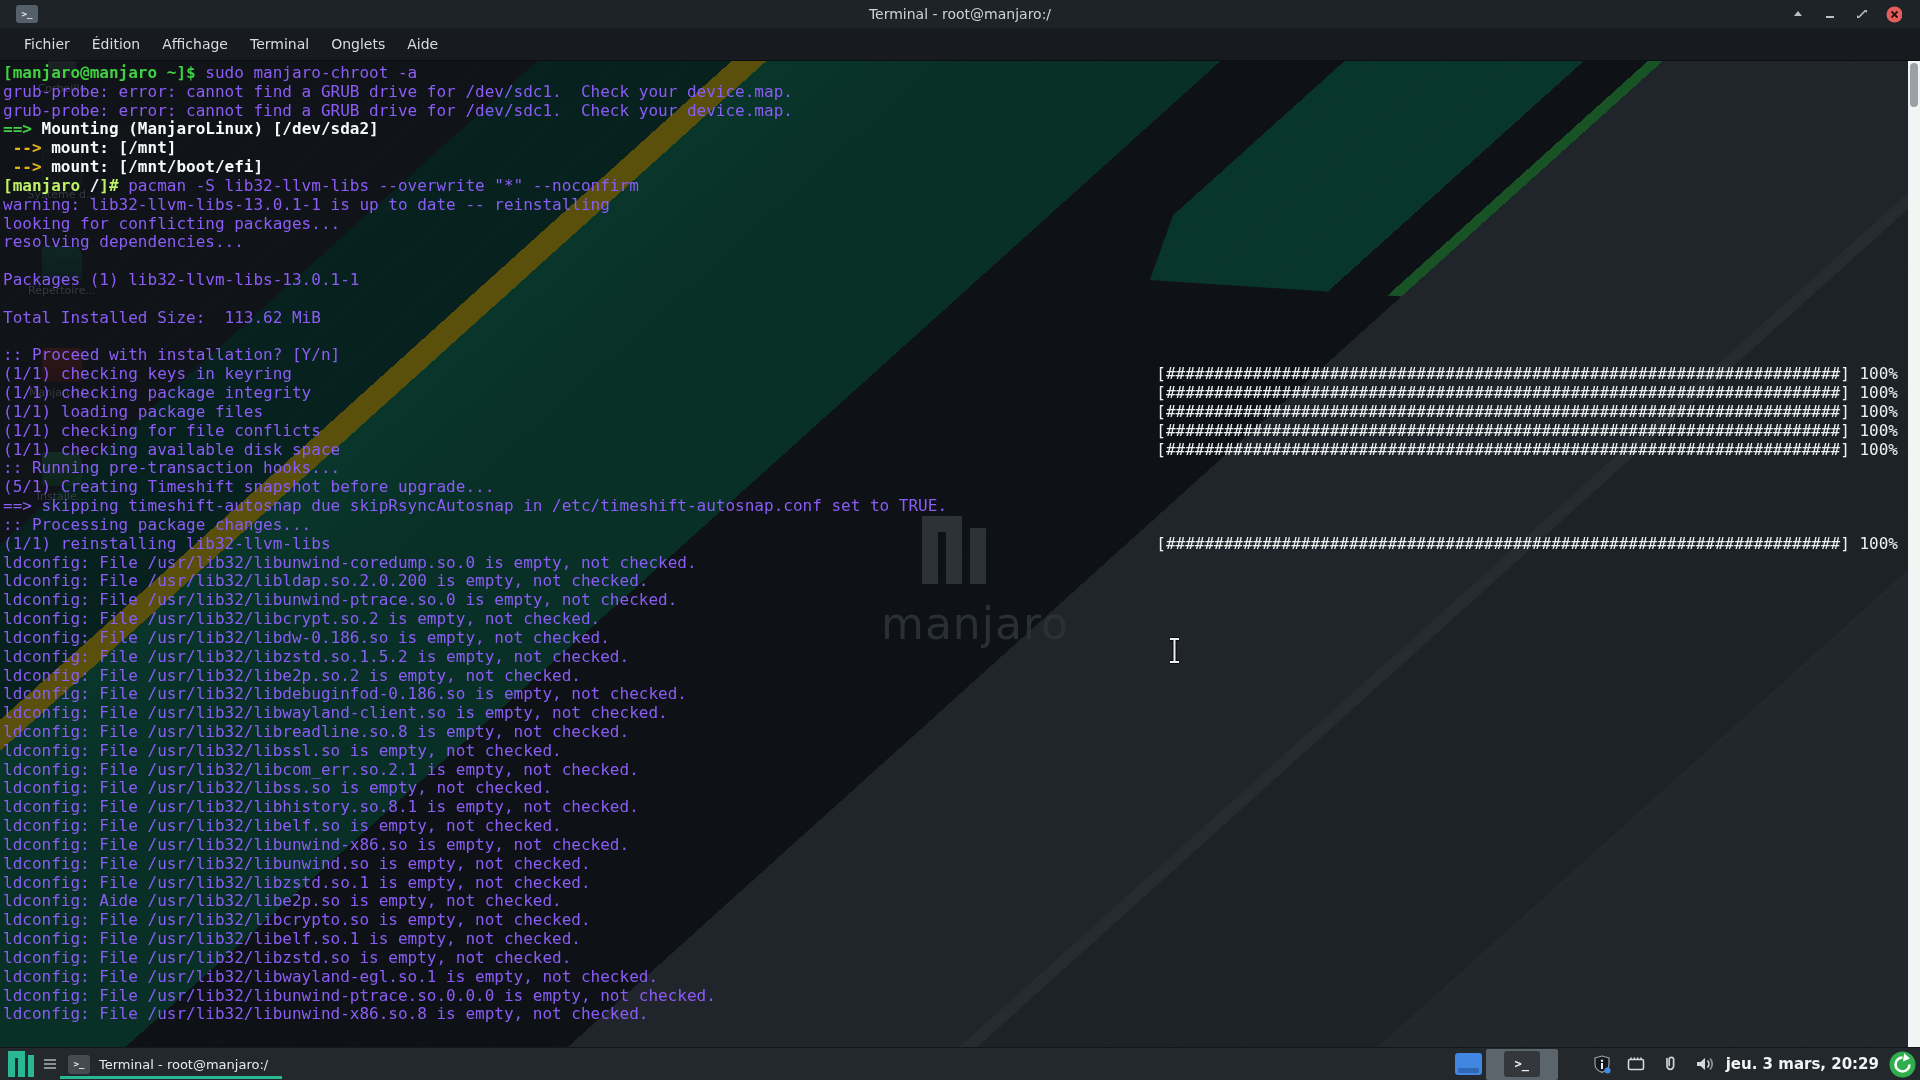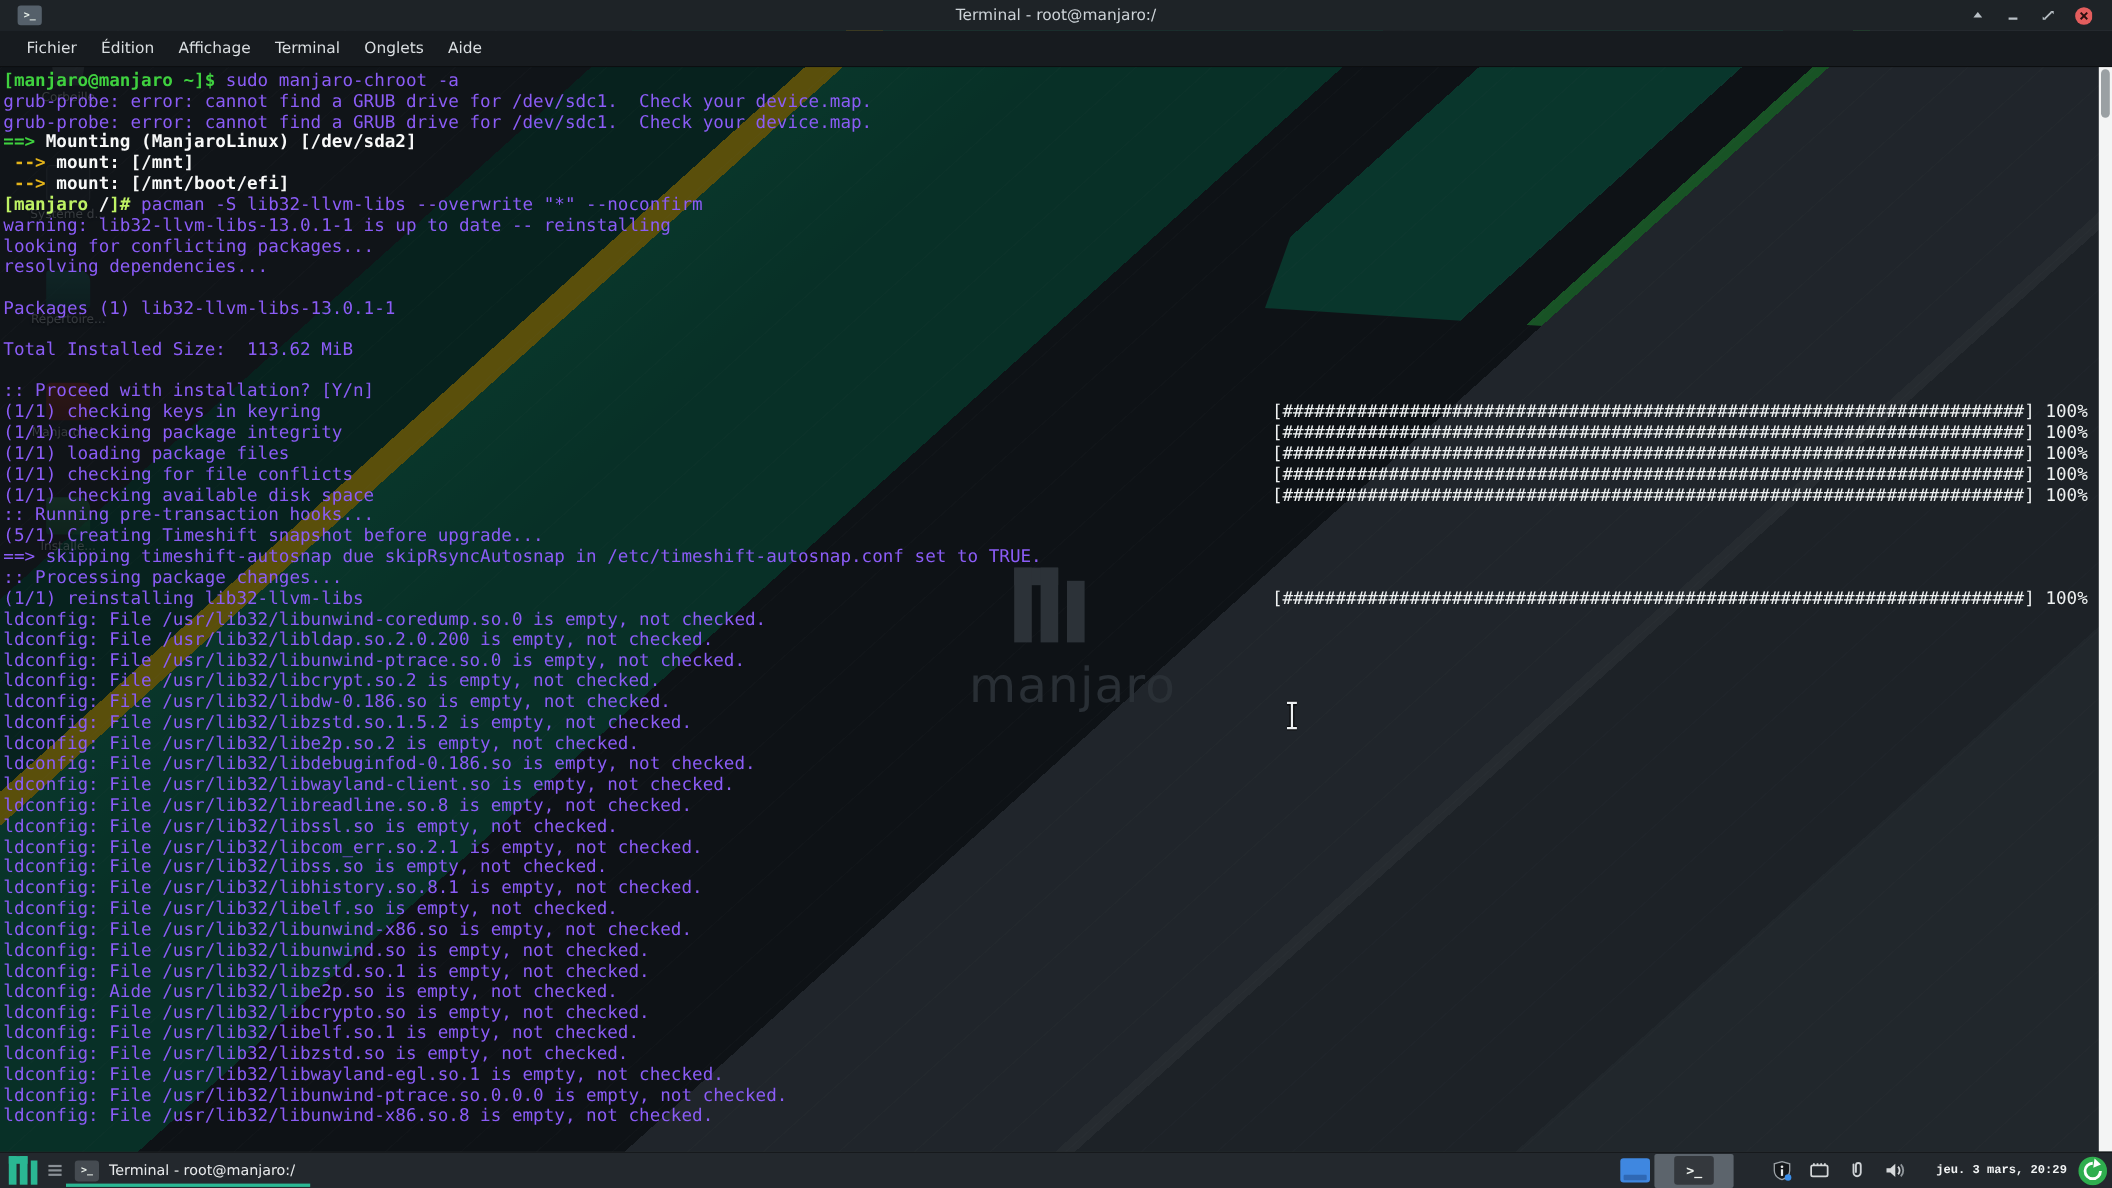--- a/index.html
+++ b/index.html
@@ -112,21 +112,21 @@
       position:relative; flex:0 0 auto; margin-right:4px; }
   .pager-desktop::after { content:""; position:absolute; left:3px; bottom:2px; right:3px; height:5px;
       background:#2f68b4; border-radius:1px; }
   .pager-active { width:72px; height:31px; background:#5c646c; border-radius:2px;
       display:flex; align-items:center; justify-content:center; flex:0 0 auto; margin-right:34px; }
   .pager-active .ticon { width:36px; height:26px; background:#34383d; border-radius:3px;
       color:#eef2ee; font:bold 12px/26px "DejaVu Sans Mono",monospace; text-align:center; }
 
   .tray { display:flex; align-items:center; gap:14px; flex:0 0 auto; margin-right:10px; }
   .tray-ic { width:20px; height:20px; display:flex; align-items:center; justify-content:center; position:relative; }
-  .clock { font-size:11px; font-weight:bold; color:#f2f4f5; margin:0 10px 0 18px; flex:0 0 auto;font-family:Liberation Mono, monospace; }
+  .clock { font-size:15px; font-weight:bold; color:#f2f4f5; margin:0 10px 0 2px; flex:0 0 auto; }
   .upd-btn { width:27px; height:27px; margin-right:4px; flex:0 0 auto; }
 </style>
 </head>
 <body>
 
 <div class="wallpaper">
   <div class="stripes2"></div>
   <div class="hairlines"></div>
 
   <div class="dicon" style="left:14px; top:44px;">

